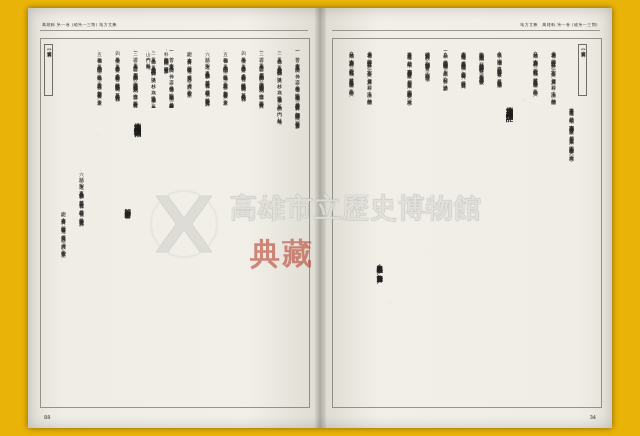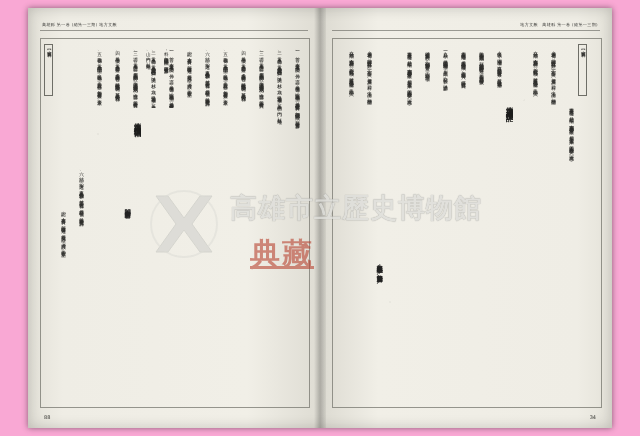--- a/index.html
+++ b/index.html
@@ -3,21 +3,21 @@
 <meta charset="utf-8">
 <style>
   html,body{margin:0;padding:0;}
   body{
     width:640px;height:436px;overflow:hidden;
     background:#9a9a92;
     font-family:"DejaVu Sans", sans-serif;
   }
   #page{
     position:relative;width:640px;height:436px;
-    background:#f9a8d4;
+    background:#eab308;
   }
   
   .spread{
     position:absolute;left:28px;top:8px;width:584px;height:420px;
     background:#e9e7df;
     box-shadow:0 0 6px rgba(0,0,0,.45);
   }
   .page{
     position:absolute;top:0;height:420px;background:#eceae2;
     overflow:hidden;
@@ -86,21 +86,20 @@
   .wm .wsub{
     position:absolute;left:86px;top:38px;
     font-size:8.4px;font-weight:bold;color:#dcdcd7;
     letter-spacing:1.6px;white-space:nowrap;
   }
   .wm .wred{
     position:absolute;left:104px;top:48px;
     font-size:30px;font-weight:bold;color:#b8412f;opacity:.72;
     letter-spacing:2px;white-space:nowrap;
     font-family:"DejaVu Serif", serif;
-    text-decoration:underline;
   }
   
   .noise{
     position:absolute;inset:0;z-index:8;pointer-events:none;
     background:
       radial-gradient(circle at 12% 30%, rgba(0,0,0,.035) 0 1px, transparent 1px),
       radial-gradient(circle at 62% 70%, rgba(0,0,0,.03) 0 1px, transparent 1px),
       radial-gradient(circle at 85% 22%, rgba(0,0,0,.03) 0 1px, transparent 1px);
   }
   .edge{

